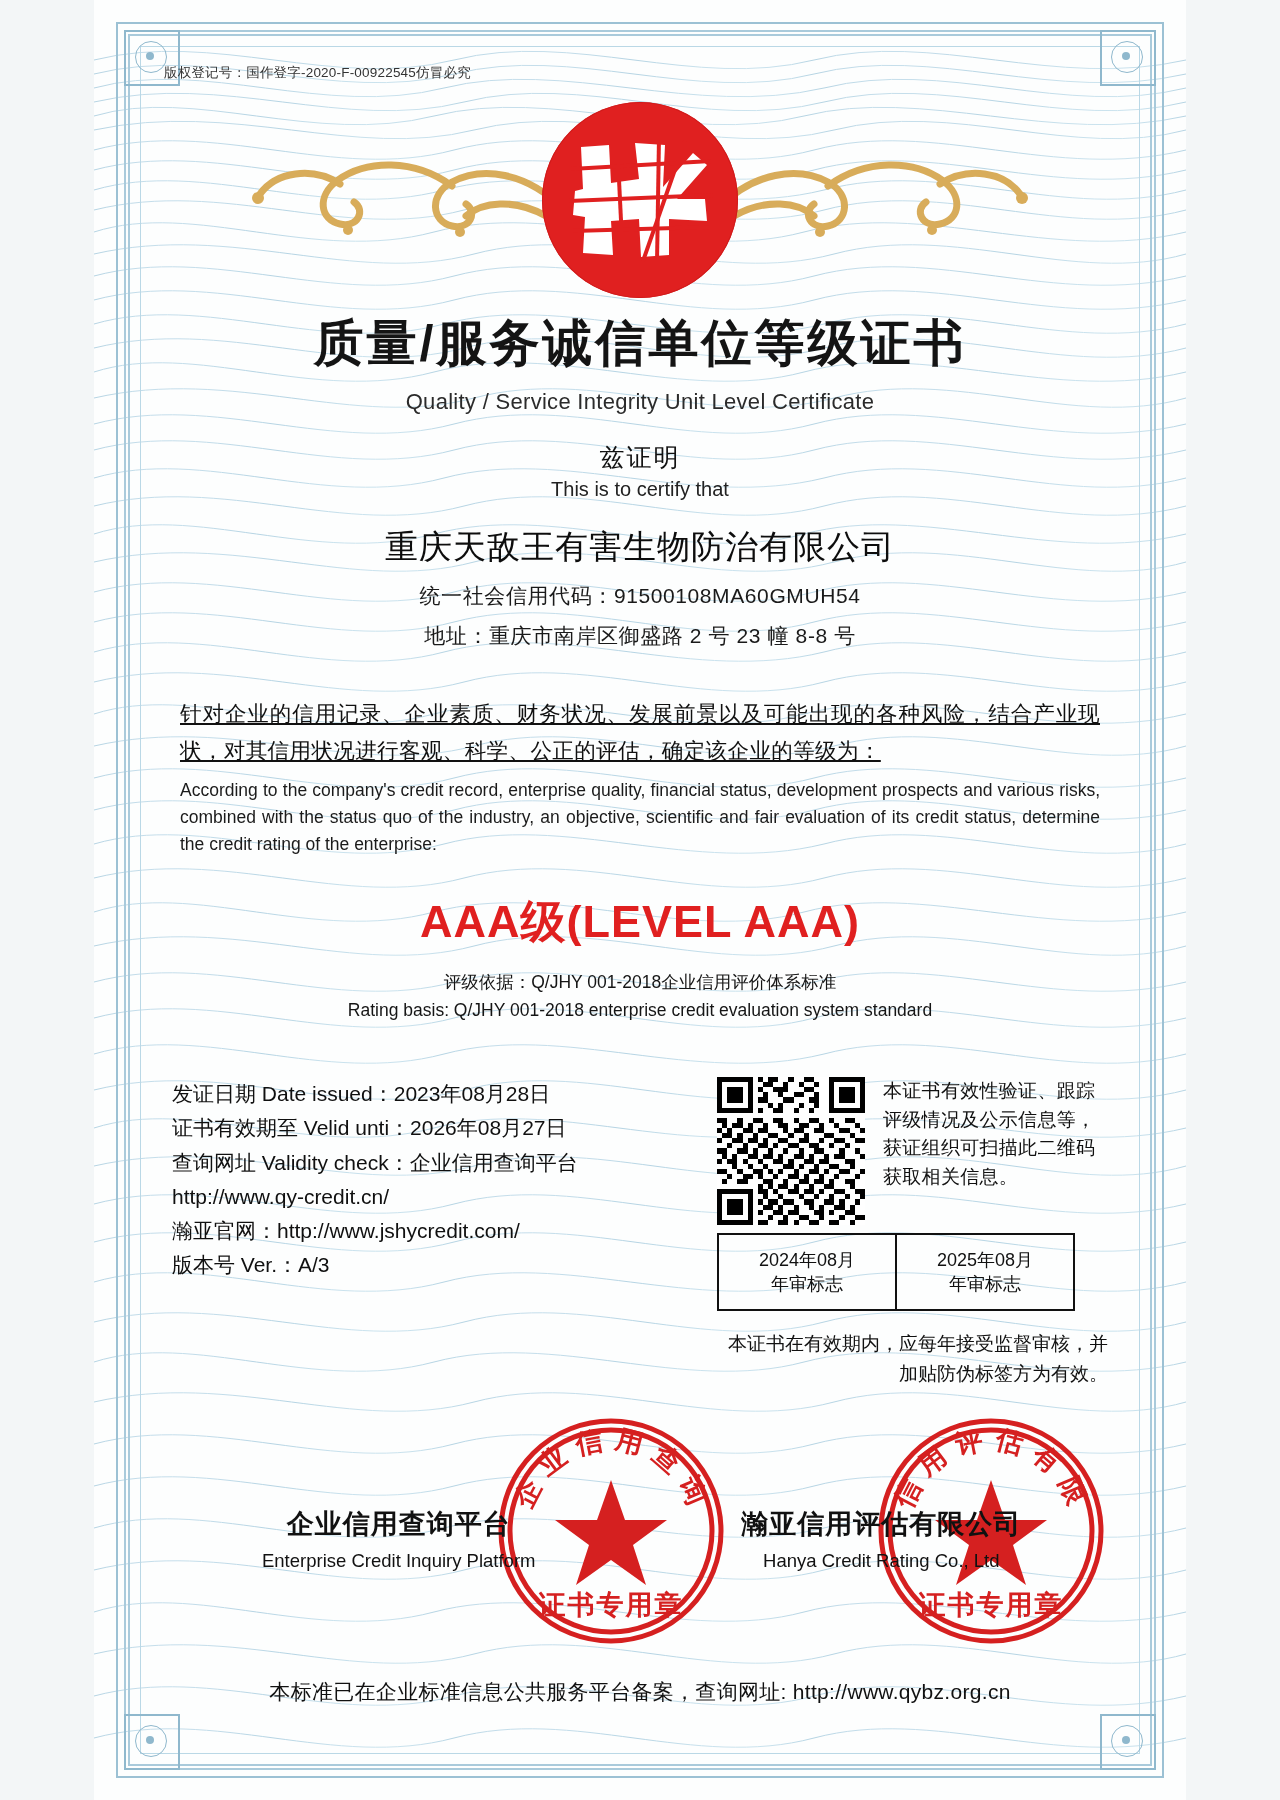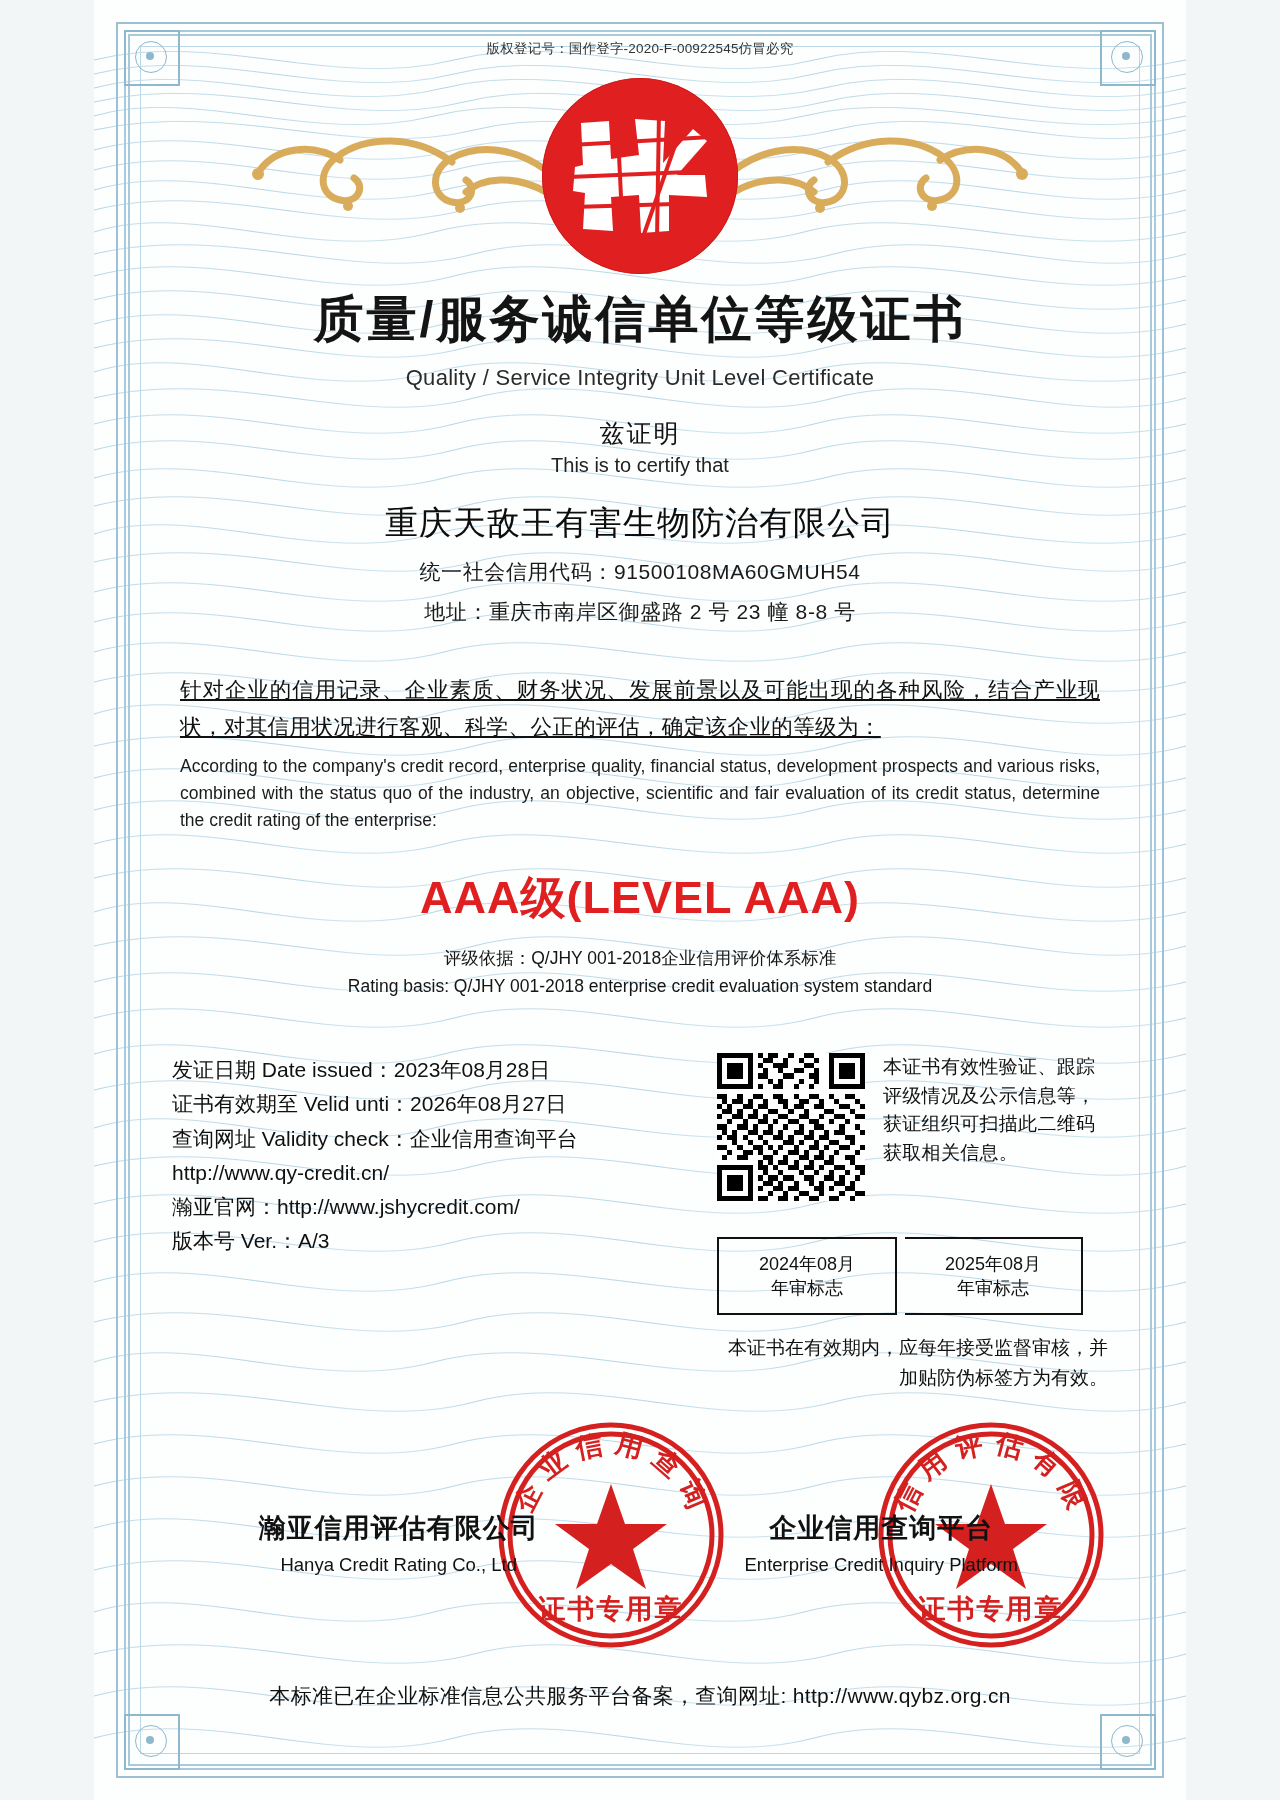--- a/index.html
+++ b/index.html
@@ -48,24 +48,24 @@
   }
   .c-tl{left:30px;top:30px;}
   .c-tr{right:30px;top:30px;}
   .c-bl{left:30px;bottom:30px;}
   .c-br{right:30px;bottom:30px;}
 
   .content{position:relative;z-index:5;padding:0 70px;}
 
   
   .copyright{
-    text-align:center;
+    text-align:left;
     font-size:13.5px;
     color:#333;
-    padding-top:40px;
+    padding-top:64px;
     letter-spacing:.2px;
   }
 
   
   .logo-row{
     position:relative;
     height:220px;
     margin-top:12px;
   }
   .flourish{
@@ -154,21 +154,21 @@
   }
   .qr-row{display:flex;gap:18px;}
   .qr{
     width:148px;height:148px;flex:0 0 148px;
     background:#fff;
   }
   .qr-note{
     font-size:19px;color:#111;line-height:1.5;letter-spacing:.3px;
   }
   .stamp-boxes{
-    display:flex;gap:8px;margin-top:36px;
+    display:flex;gap:0;margin-top:8px;
   }
   .stamp-box{
     width:176px;height:74px;border:2px solid #111;
     display:flex;flex-direction:column;align-items:center;justify-content:center;
     font-size:18px;color:#111;line-height:1.35;
   }
   .stamp-box + .stamp-box{border-left:none;}
   .annual-note{
     margin-top:18px;font-size:19px;color:#111;line-height:1.55;text-align:right;
   }
@@ -612,26 +612,26 @@
         <path d="M117,66 L131,106 L173,106 L139,131 L152,171 L117,146 L82,171 L95,131 L61,106 L103,106 Z" fill="#d52020"></path>
         <path id="arcR" d="M117,117 m-82,0 a82,82 0 0,1 164,0" fill="none"></path>
         <text fill="#d52020" font-size="27" font-family="&quot;Liberation Sans&quot;, sans-serif" font-weight="bold" letter-spacing="10">
           <textPath href="#arcR" startOffset="8%">信用评估有限</textPath>
         </text>
         <text x="117" y="200" text-anchor="middle" fill="#d52020" font-size="27" font-weight="bold" font-family="&quot;Liberation Sans&quot;, sans-serif" letter-spacing="2">证书专用章</text>
       </svg>
 
       <div class="org-row">
         <div class="org">
+          <div class="org-cn">企业信用查询平台</div>
+          <div class="org-en">Enterprise Credit Inquiry Platform</div>
+        </div>
+        <div class="org">
           <div class="org-cn">瀚亚信用评估有限公司</div>
           <div class="org-en">Hanya Credit Rating Co., Ltd</div>
         </div>
-        <div class="org">
-          <div class="org-cn">企业信用查询平台</div>
-          <div class="org-en">Enterprise Credit Inquiry Platform</div>
-        </div>
       </div>
     </div>
 
     <div class="footer-note">本标准已在企业标准信息公共服务平台备案，查询网址: http://www.qybz.org.cn</div>
 
   </div>
 </div>
 
 </body></html>

